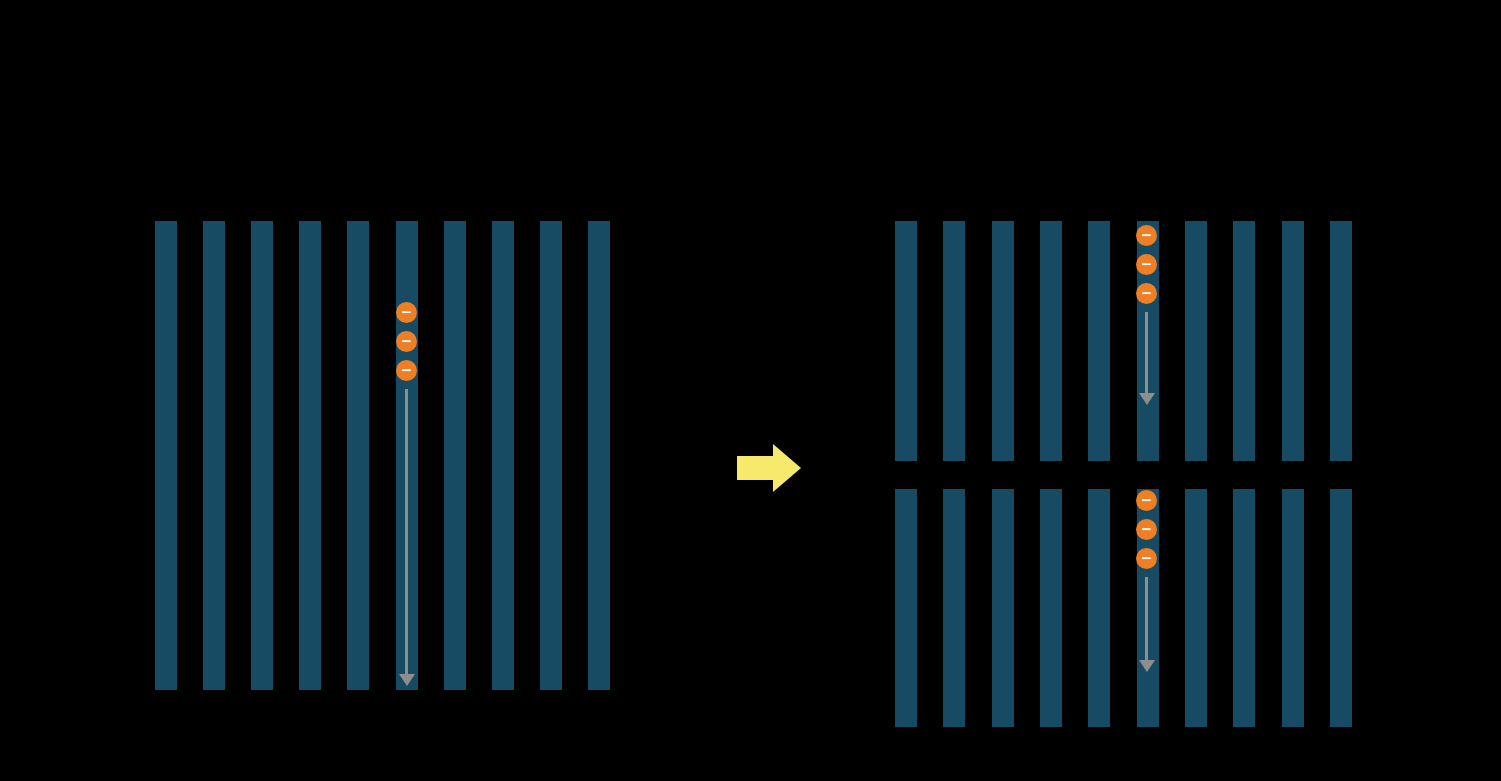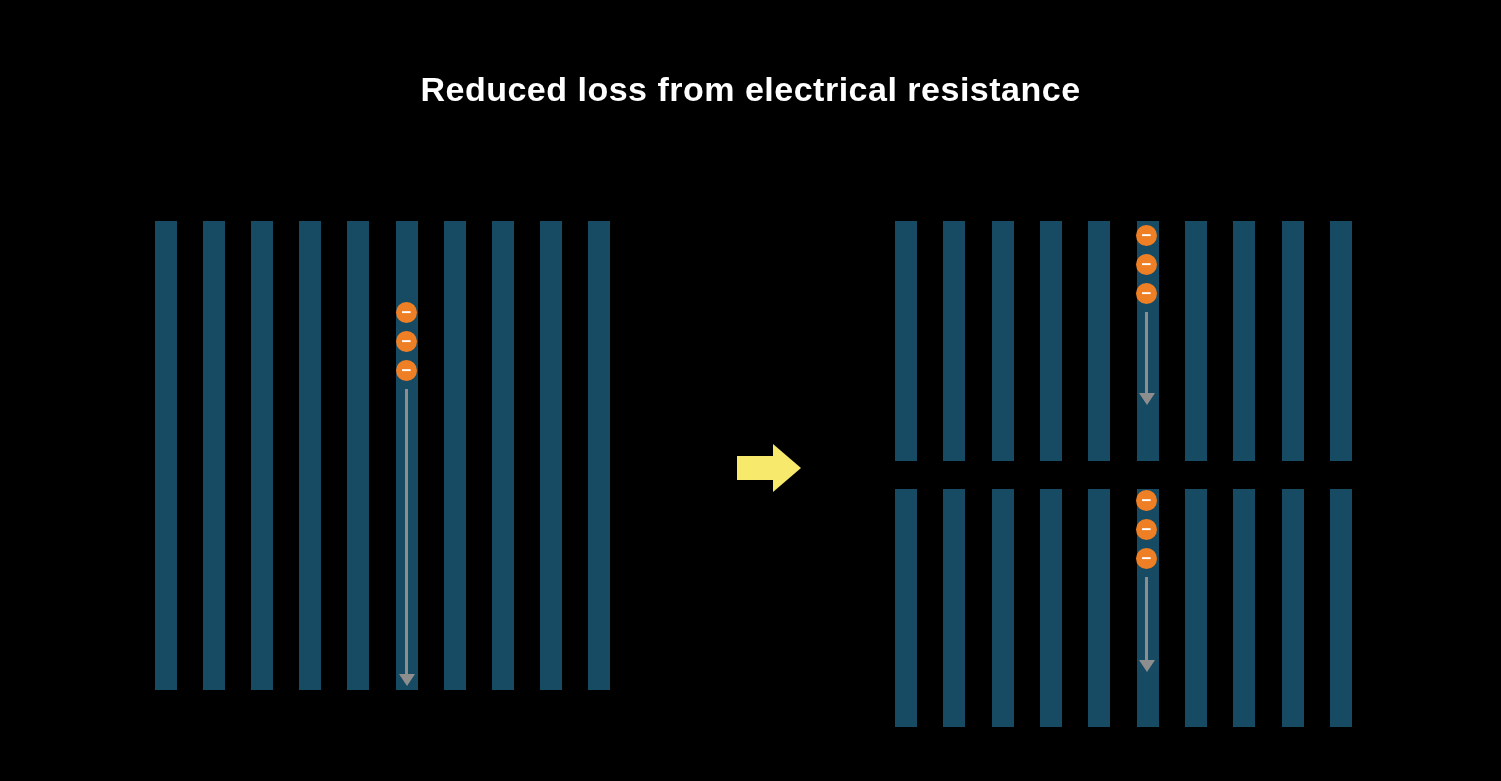--- a/index.html
+++ b/index.html
@@ -57,21 +57,20 @@
     border-top:24px solid transparent;
     border-bottom:24px solid transparent;
     border-left:28px solid var(--transition-arrow,#f6e96b);
   }
 </style>
 </head>
 <body>
 
 <div class="canvas">
 
-  <h1 class="title">Reduced loss from electrical resistance</h1>
 
   <div class="bars left-bars">
       <div class="bar"></div>
       <div class="bar"></div>
       <div class="bar"></div>
       <div class="bar"></div>
       <div class="bar"></div>
       <div class="bar"></div>
       <div class="bar"></div>
       <div class="bar"></div>

